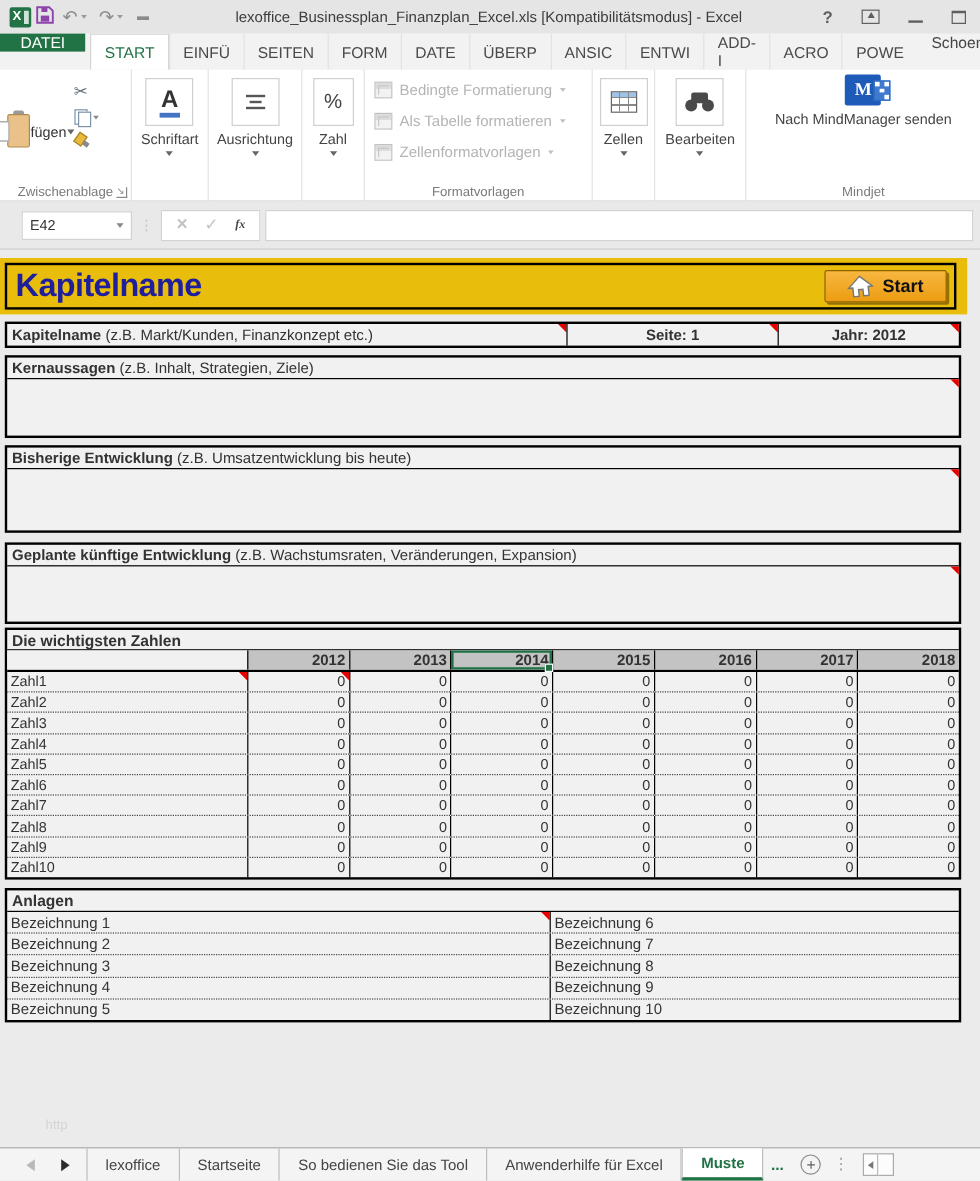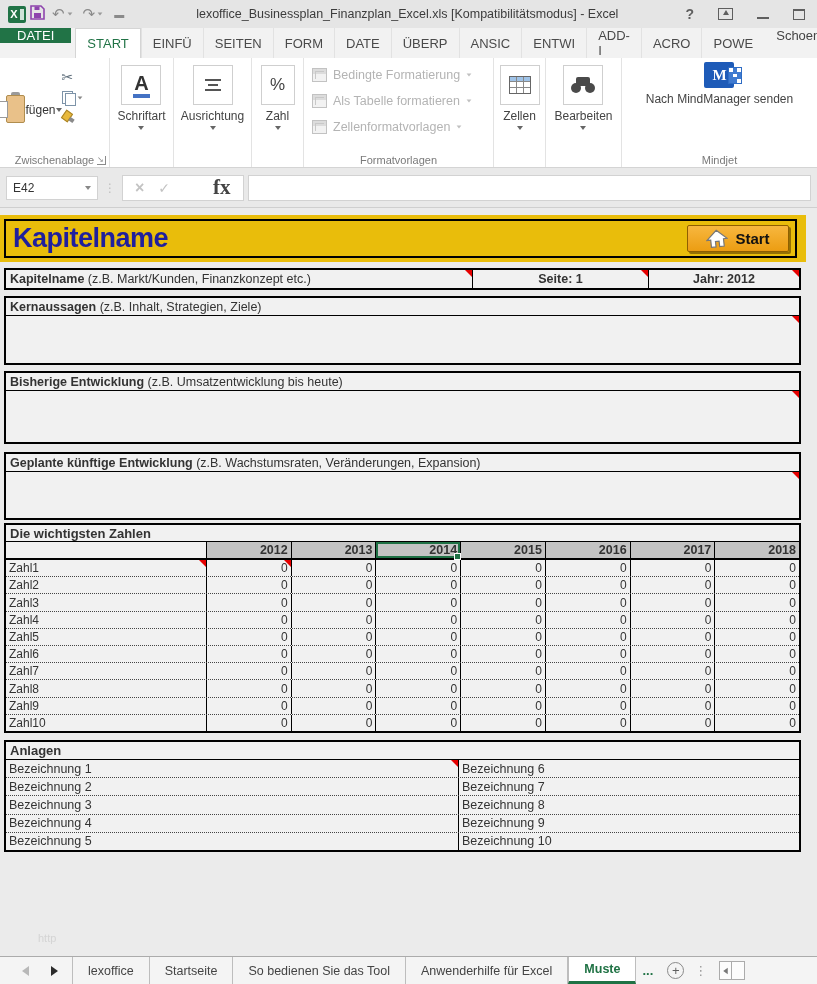--- a/index.html
+++ b/index.html
@@ -80,27 +80,27 @@
   .mm-ic::after { content:""; position:absolute; right:-8px; top:5px; width:12px; height:15px; background:
     linear-gradient(#fff,#fff) 0 0/4px 4px no-repeat,
     linear-gradient(#fff,#fff) 8px 0/4px 4px no-repeat,
     linear-gradient(#fff,#fff) 8px 11px/4px 4px no-repeat,
     linear-gradient(#fff,#fff) 4px 6px/4px 3px no-repeat;
     border:1px solid #2e6cc4; background-color:#3f7ad0; }
   .g-mindjet .label { text-align:center; line-height:1.3; }
 
   
   .fbar { height:40px; background:#e9e9e9; border-bottom:1px solid #cfcfcf; display:flex; align-items:center; padding:6px 6px; gap:4px; }
-  .namebox { width:92px; height:24px; background:#fff; border:1px solid #d2d2d2; display:flex; align-items:center; padding:0 6px; font-size:12px; color:#333; }
+  .namebox { width:92px; height:24px; background:#fff; border:1px solid #d2d2d2; display:flex; align-items:center; padding:0 6px; font-size:12px; color:#333;margin-left:12px; }
   .namebox .caret { margin-left:auto; color:#888; }
   .fdots { color:#c0c0c0; font-family:"DejaVu Sans",sans-serif; font-size:12px; padding:0 2px; }
   .fbtns { height:26px; background:#fff; border:1px solid #d2d2d2; display:flex; align-items:center; gap:14px; padding:0 12px; }
   .fx-x { color:#c3c3c3; font-size:16px; font-weight:bold; line-height:1; }
   .fx-chk { color:#c3c3c3; font-size:14px; font-weight:bold; font-family:"DejaVu Sans",sans-serif; line-height:1; }
-  .fx-fn { font-family:"Liberation Serif",serif; font-weight:bold; font-size:21px; color:#444;margin-left:29px; }
+  .fx-fn { font-family:"Liberation Serif",serif; font-style:italic; font-weight:bold; font-size:10px; color:#444; }
   .ffield { flex:1; height:26px; background:#fff; border:1px solid #d2d2d2; }
 
   
   .sheet { position:absolute; top:209px; left:0; width:817px; height:747px; background:#ebebeb; overflow:hidden; }
   .band { position:absolute; left:0; top:6px; width:806px; height:47px; background:#e9bd0b; }
   .bannerbox { position:absolute; left:4px; top:10px; width:793px; height:39px; border:2px solid #000; background:#e9bd0b; display:flex; align-items:center; }
   .banner-title { color:#1f1f9e; font-weight:800; font-size:27px; letter-spacing:-0.5px; padding-left:7px; }
   .startbtn { position:absolute; right:6px; top:4px; width:102px; height:27px; background:linear-gradient(#f7b73f,#ec9d12); border:1px solid #8f5f00; border-radius:2px; box-shadow:2px 2px 0 rgba(80,50,0,.55); display:flex; align-items:center; justify-content:center; gap:7px; }
   .startbtn .slabel { font-size:15px; font-weight:bold; color:#111; }
   .tri { position:absolute; top:0; right:0; width:0; height:0; border-top:7px solid #e60000; border-left:7px solid transparent; }

